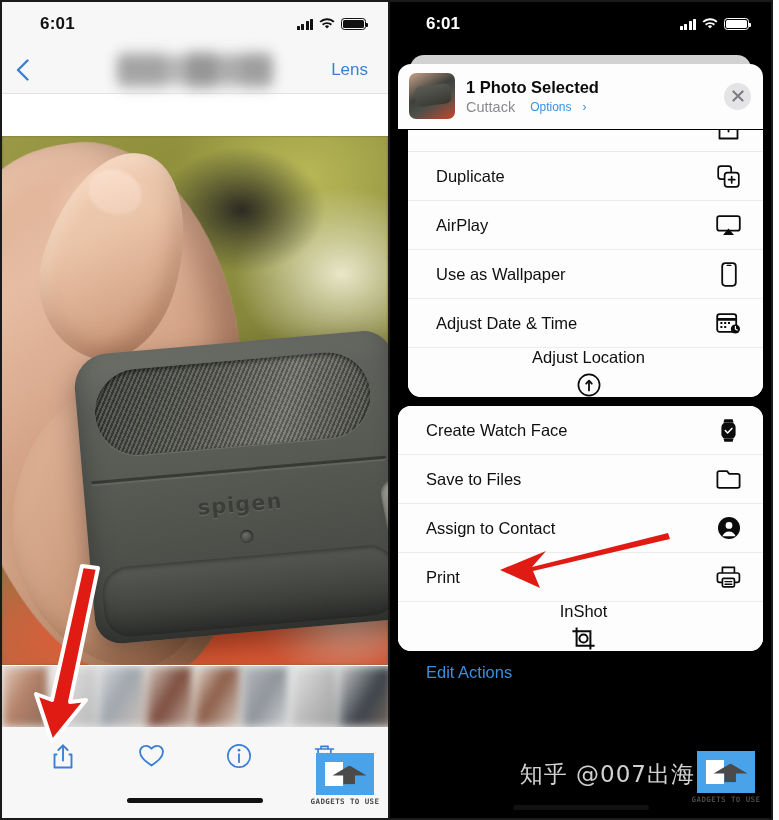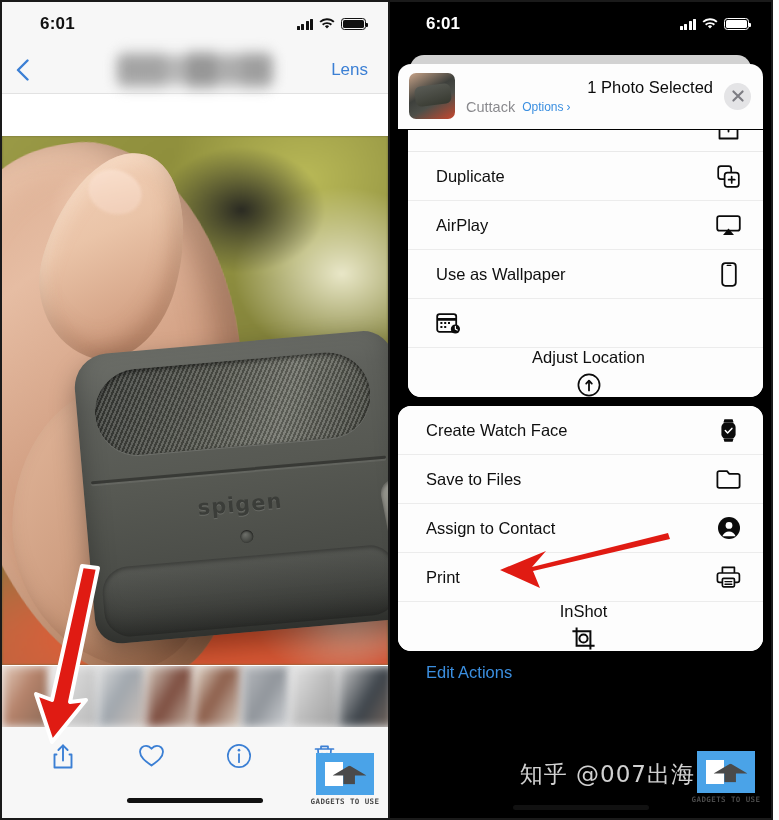--- a/index.html
+++ b/index.html
@@ -237,22 +237,22 @@
     flex: 0 0 auto;
     position: relative;
   }
   .sheet-thumb::after {
     content:""; position:absolute; left:6px; top:12px; right:4px; height:20px;
     background: linear-gradient(170deg,#5a5c56,#36382f);
     border-radius: 6px;
     transform: rotate(-7deg);
   }
   .sheet-head-text { flex: 1 1 auto; min-width: 0; }
-  .sheet-title { font-size: 16.5px; font-weight: 400; color: #0b0b0b; line-height: 1.25; text-align: right; }
-  .sheet-sub { display: flex; align-items: center; gap: 7px; margin-top: 1px; }
+  .sheet-title { font-size: 16.5px; font-weight: 700; color: #0b0b0b; line-height: 1.25; }
+  .sheet-sub { display: flex; align-items: center; gap: 15px; margin-top: 1px; }
   .sheet-loc { font-size: 14.5px; color: #8a8a8e; }
   .sheet-options { font-size: 12px; color: #3b8fe0; }
   .sheet-chevron { font-size: 12px; color: #3b8fe0; margin-left: -4px; }
   .close-btn {
     width: 27px; height: 27px; border-radius: 50%;
     background: #e4e4e6; display: flex; align-items: center; justify-content: center;
     flex: 0 0 auto;
   }
   .close-btn svg { display:block; }
 
@@ -522,20 +522,21 @@
             <span class="row-label">Use as Wallpaper</span>
             <span class="row-icon">
               <svg width="16" height="25" viewBox="0 0 16 25">
                   <rect x="1.2" y="1.2" width="13.6" height="22.6" rx="3.2" fill="none" stroke="#0b0b0b" stroke-width="1.8"></rect>
                   <path d="M6.2 3.4h3.6" stroke="#0b0b0b" stroke-width="1.3" stroke-linecap="round"></path>
                 </svg>
             </span>
           </div>
 
           <div class="row">
+            <span class="row-label">Adjust Date &amp; Time</span>
             <span class="row-icon">
               <svg width="25" height="24" viewBox="0 0 25 24">
                   <rect x="1.2" y="3.2" width="19" height="17.6" rx="2.4" fill="none" stroke="#0b0b0b" stroke-width="1.8"></rect>
                   <path d="M1.2 8.4h19" stroke="#0b0b0b" stroke-width="2.6"></path>
                   <g fill="#0b0b0b">
                     <rect x="4.4" y="11" width="2" height="2"></rect>
                     <rect x="8.2" y="11" width="2" height="2"></rect>
                     <rect x="12" y="11" width="2" height="2"></rect>
                     <rect x="4.4" y="15" width="2" height="2"></rect>
                     <rect x="8.2" y="15" width="2" height="2"></rect>

